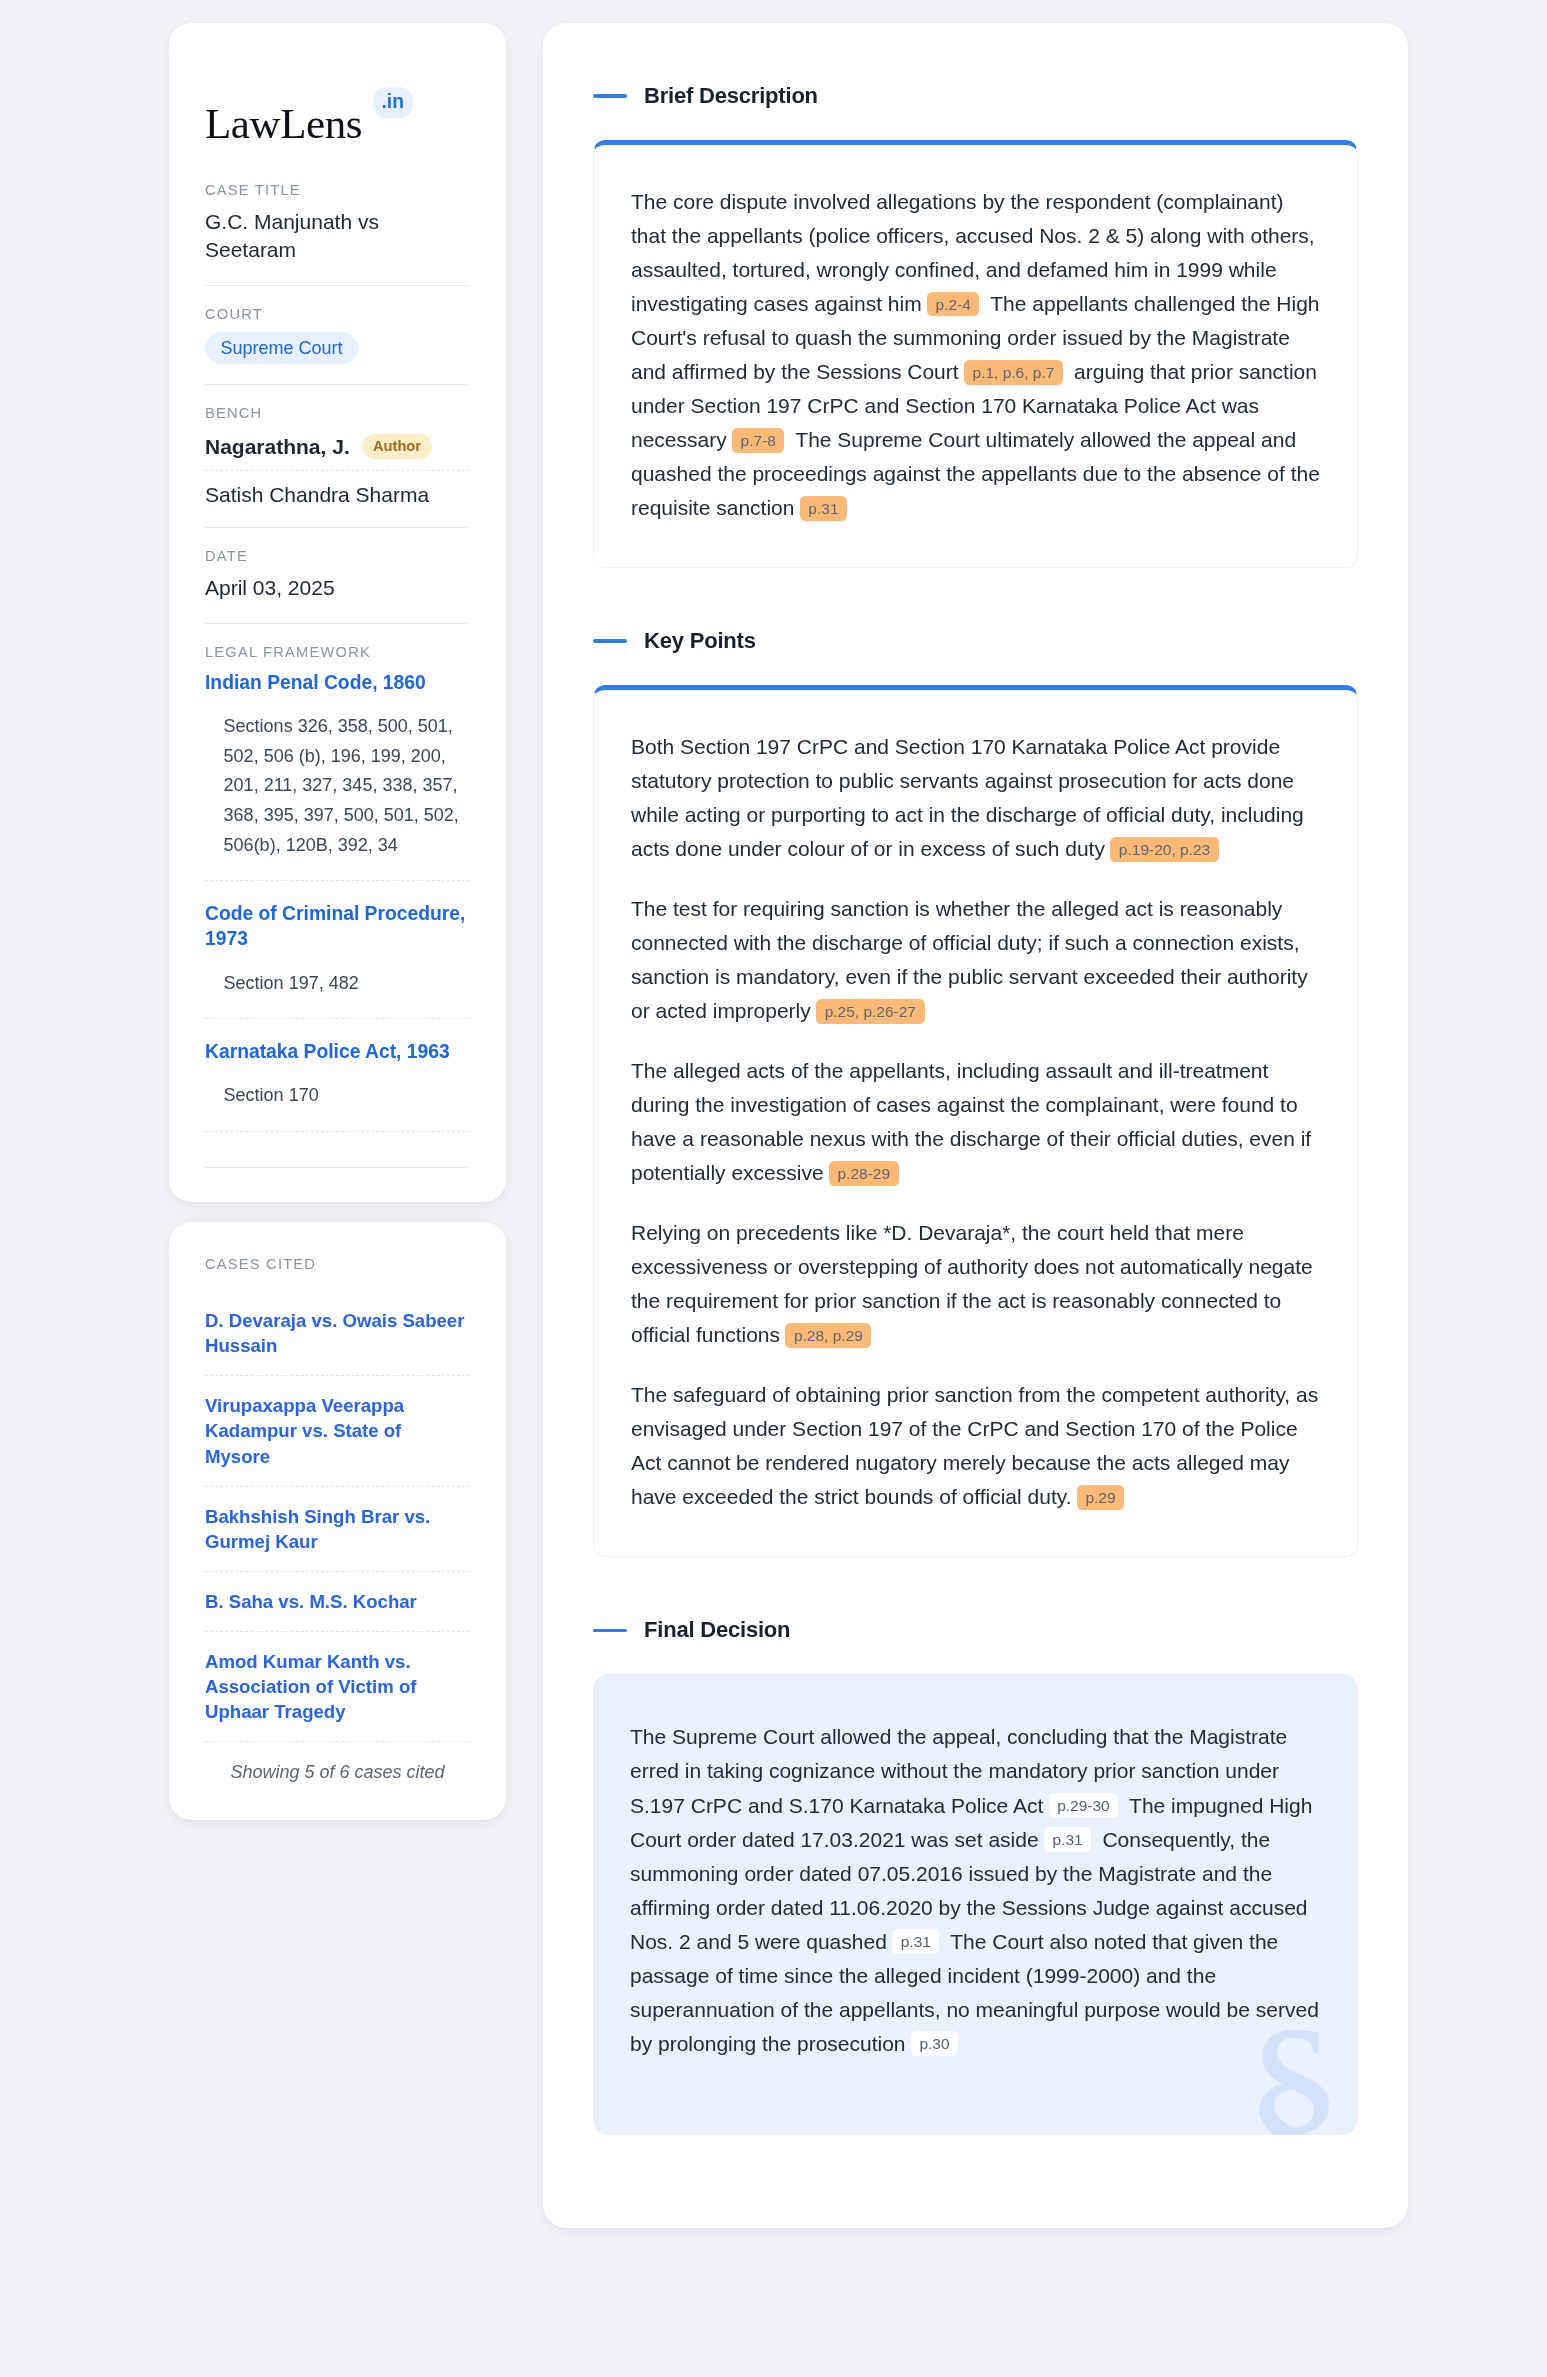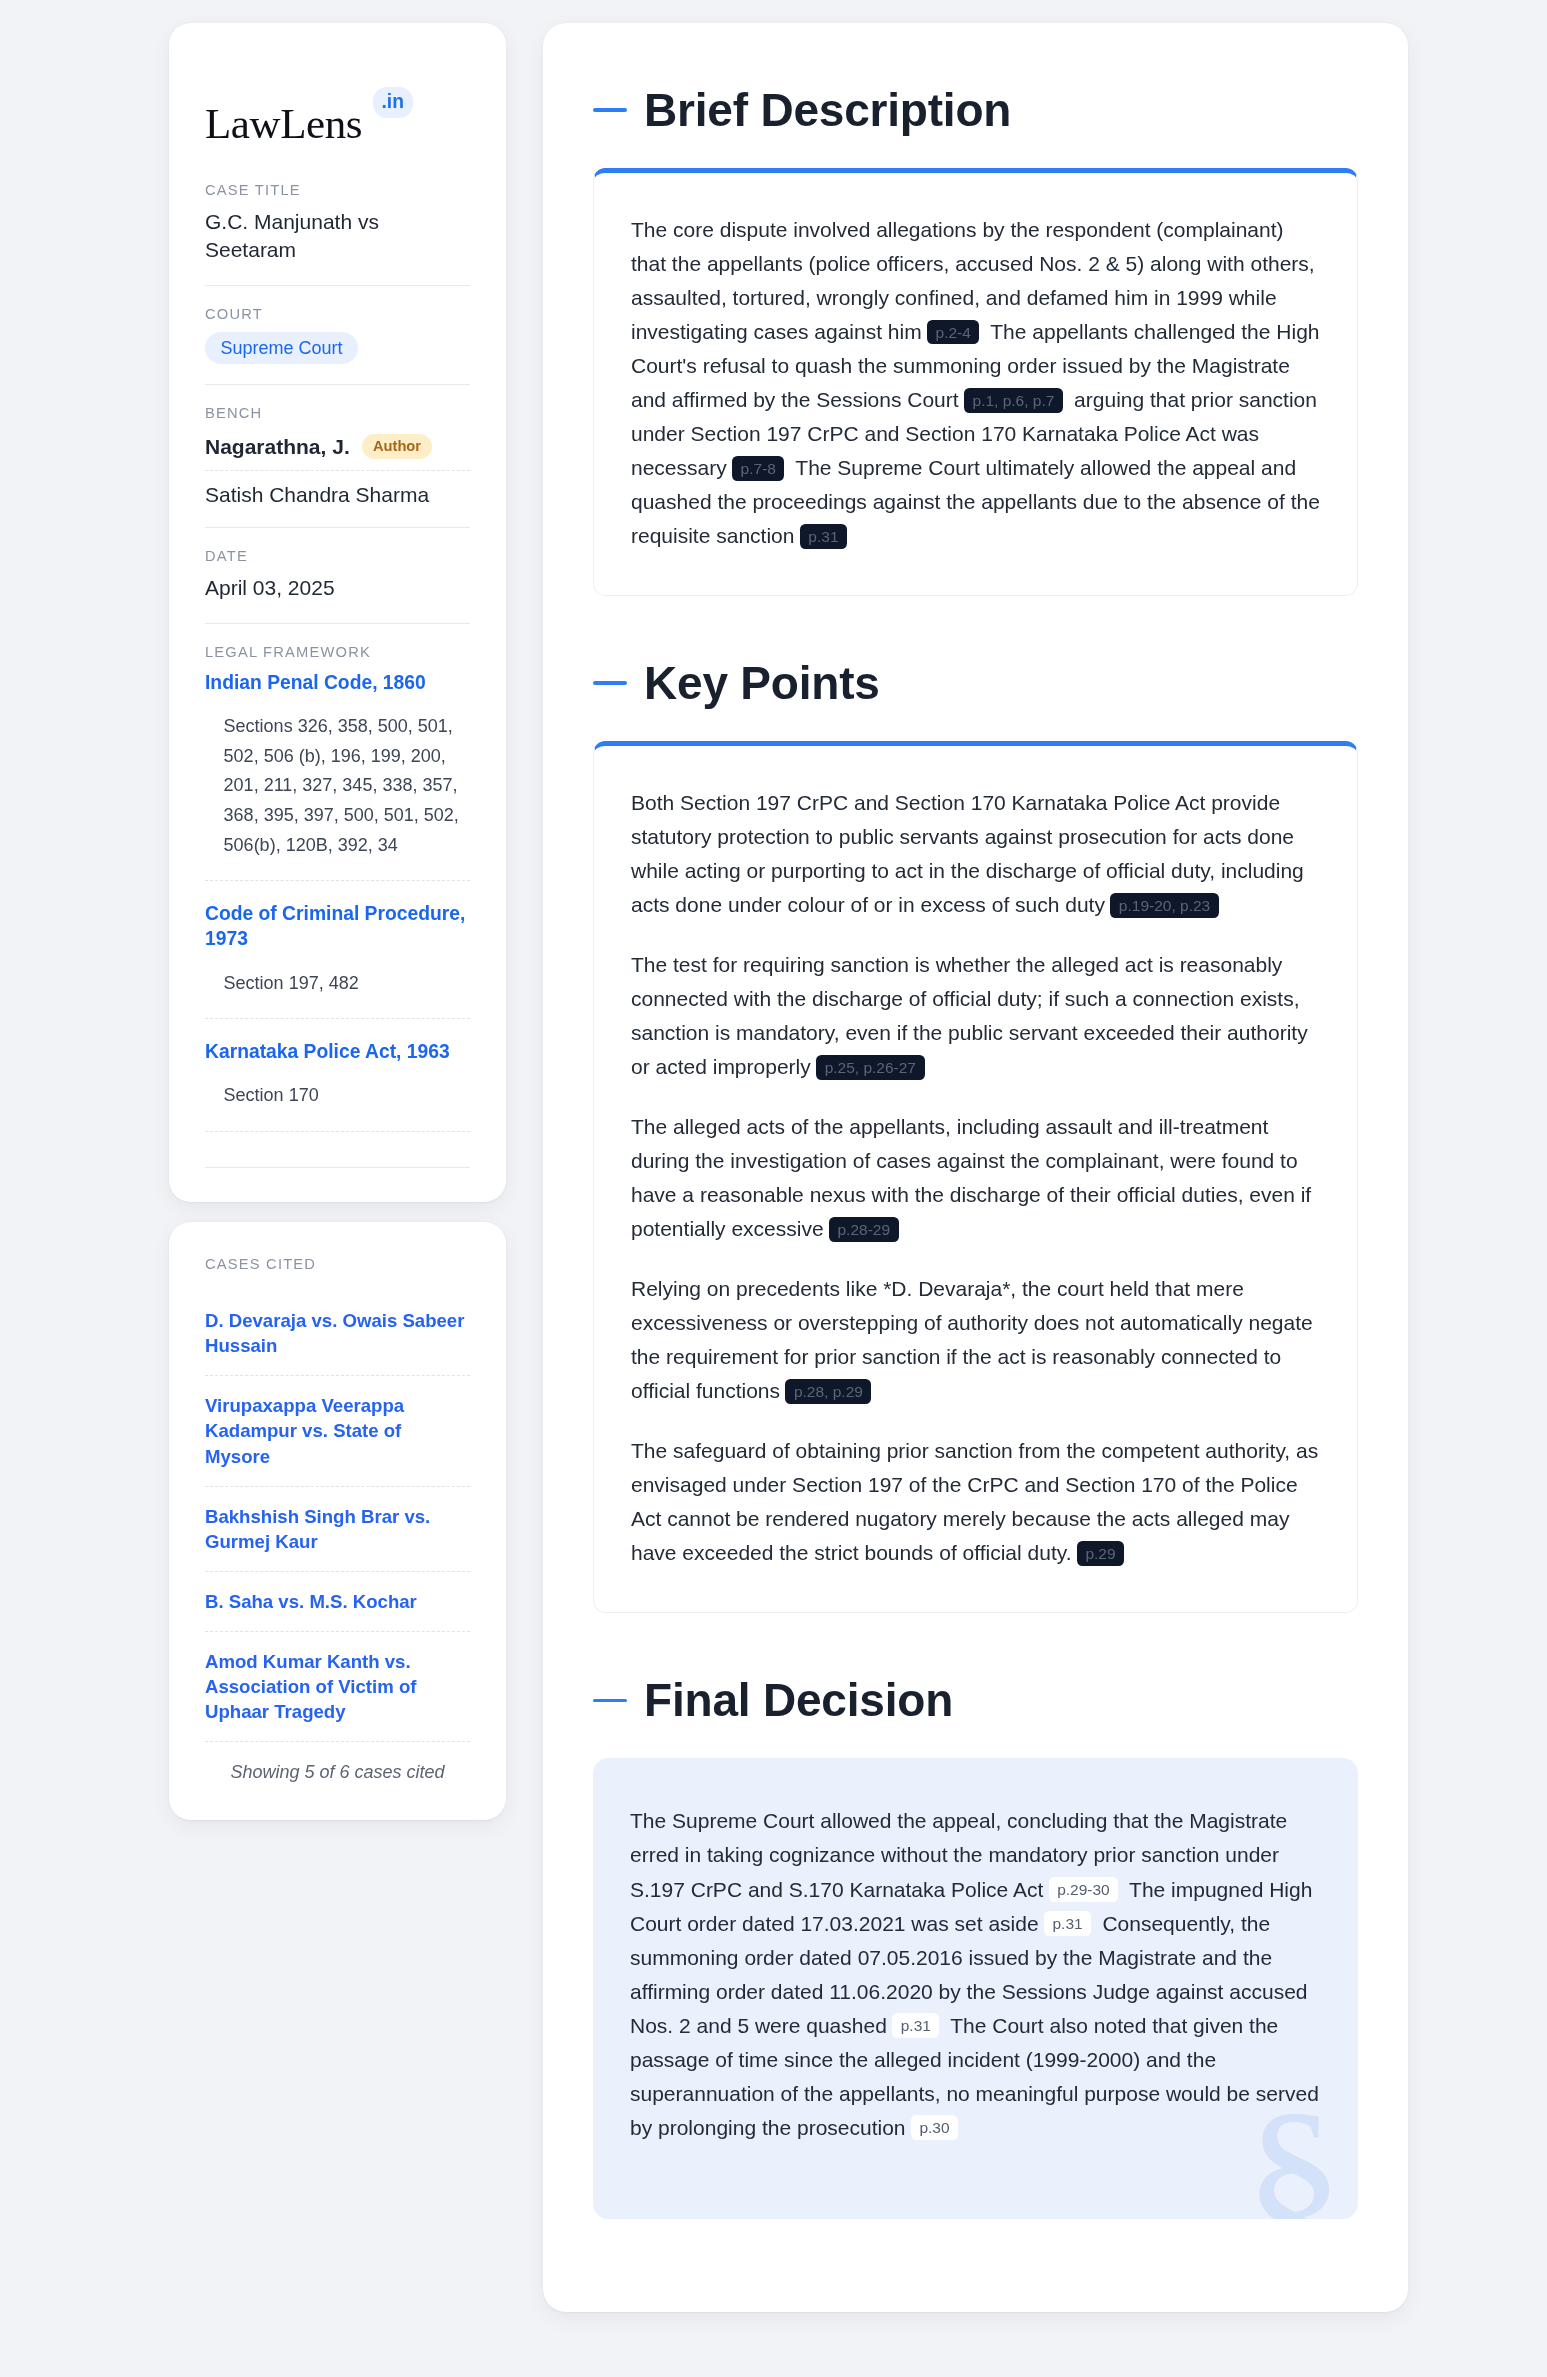--- a/index.html
+++ b/index.html
@@ -173,21 +173,21 @@
     margin-bottom: 31px;
   }
   .dash {
     width: 34px;
     height: 3.9px;
     border-radius: 2.3px;
     background: #2f7df4;
     flex: 0 0 34px;
   }
   .section-title {
-    font-size: 46px;
+    font-size: 22px;
     font-weight: bold;
     color: #19212e;
     letter-spacing: -0.2px;
   }
 
   .body-card {
     border: 1.2px solid #eceef2;
     border-top: 5.4px solid #2f7df4;
     border-radius: 12.4px;
     padding: 40px 37px 42px 37px;
@@ -215,21 +215,21 @@
 
   p.para {
     font-size: 21px;
     line-height: 1.62;
     color: #232b38;
   }
   p.para + p.para { margin-top: 26px; }
 
   .cite {
     display: inline-block;
-    background: #0f172a;
+    background: #fdba74;
     color: #5c6575;
     font-size: 15.5px;
     border-radius: 5.4px;
     padding: 3.9px 8.5px;
     margin: 0 5.4px;
     line-height: 1.1;
     vertical-align: 1.5px;
     white-space: nowrap;
   }
   .decision .cite { background: #ffffff; color: #55606f; }

